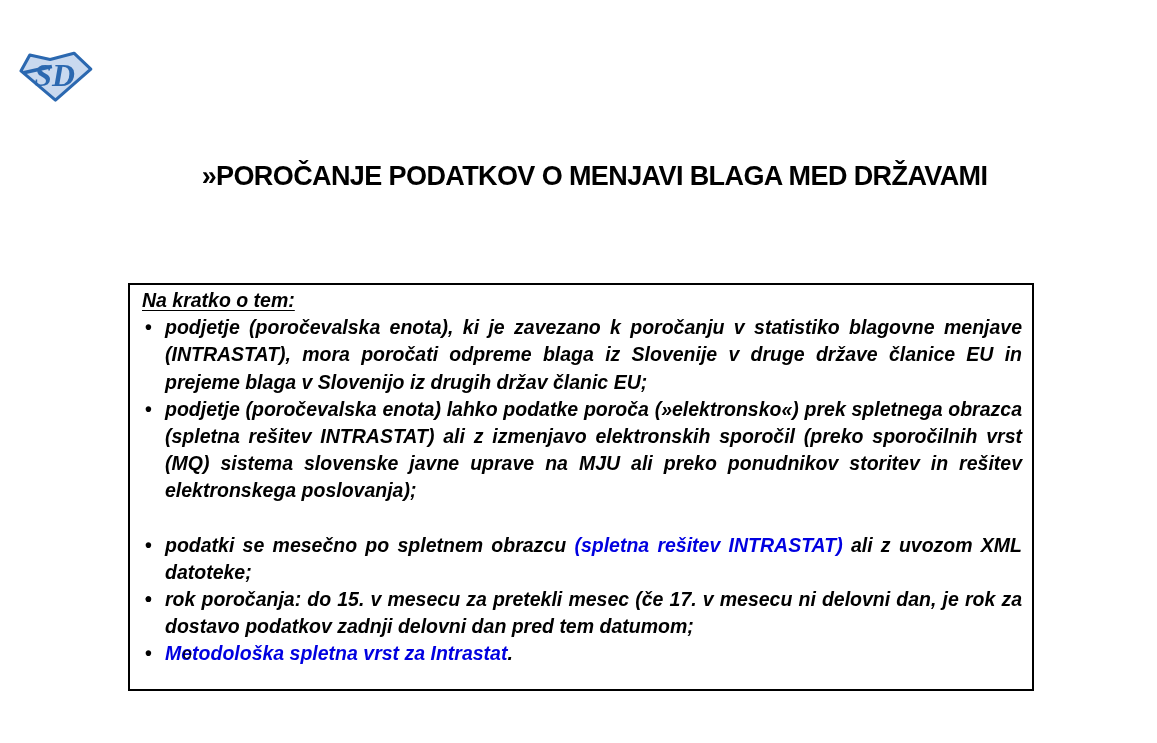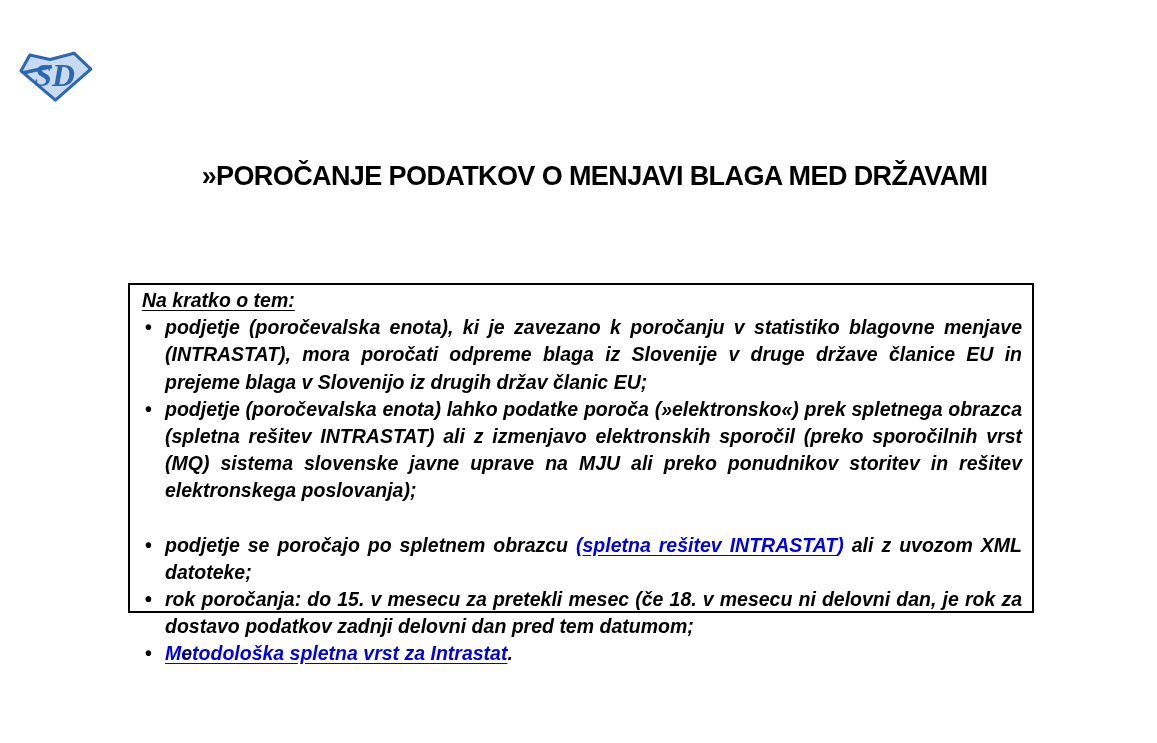--- a/index.html
+++ b/index.html
@@ -30,21 +30,21 @@
     line-height: 35px;
     letter-spacing: -0.6px;
     color: #000000;
     padding-left: 32px;
   }
 
   
   .info-box {
     position: absolute;
     left: 128px; top: 283px;
-    width: 906px; height: 330px;
+    width: 906px; height: 408px;
     border: 2px solid #000000;
     padding: 2px 10px 0 12px;
     font-weight: bold;
     font-style: italic;
     font-size: 19.5px;
     line-height: 27.2px;
   }
   .box-heading {
     text-decoration: underline;
     text-underline-offset: 3px;
@@ -67,21 +67,20 @@
     left: 40px; top: 1px;
     font-family: "Liberation Mono", monospace;
     font-style: normal;
     font-weight: normal;
     font-size: 17px;
   }
   a.doc-link, .link-paren {
     color: #0000E0;
   }
   a.doc-link {
-    text-decoration: underline;
     text-underline-offset: 3px;
     cursor: pointer;
   }
   .link-paren { text-decoration: none; }
 </style>
 </head>
 <body>
 
 <svg class="logo" viewBox="0 0 95 65" aria-hidden="true">
   <path d="M 9,29 L 19,11 L 42,16 L 69,9 L 88,27 L 48,62 Z" fill="#C9D9EF" stroke="#2B68B0" stroke-width="3.5" stroke-linejoin="round"></path>
@@ -97,24 +96,24 @@
   <div class="box-heading">Na kratko o tem:</div>
 
   <ul class="bullet-list">
 
     <li><span class="bullet-marker">•</span><span>podjetje (poročevalska enota), ki je zavezano k poročanju v statistiko blagovne menjave (INTRASTAT), mora poročati odpreme blaga iz Slovenije v druge države članice EU in prejeme blaga v Slovenijo iz drugih držav članic EU;</span></li>
 
     <li><span class="bullet-marker">•</span><span>podjetje (poročevalska enota) lahko podatke poroča (»elektronsko«) prek spletnega obrazca (spletna rešitev INTRASTAT) ali z izmenjavo elektronskih sporočil (preko sporočilnih vrst (MQ) sistema slovenske javne uprave na MJU ali preko ponudnikov storitev in rešitev elektronskega poslovanja);</span></li>
 
     <li class="spacer-line"></li>
 
-    <li><span class="bullet-marker">•</span><span>podjetje se poročajo po spletnem obrazcu </span><span class="link-paren">(</span><a class="doc-link">spletna rešitev INTRASTAT</a><span class="link-paren">)</span><span> ali z uvozom XML datoteke;</span></li>
+    <li><span class="bullet-marker">•</span><span>podatki se mesečno po spletnem obrazcu </span><span class="link-paren">(</span><a class="doc-link">spletna rešitev INTRASTAT</a><span class="link-paren">)</span><span> ali z uvozom XML datoteke;</span></li>
 
     <li><span class="bullet-marker">•</span></li>
 
-    <li><span class="bullet-marker">•</span><span>rok poročanja: do 15. v mesecu za pretekli mesec (če 18. v mesecu ni delovni dan, je rok za dostavo podatkov zadnji delovni dan pred tem datumom;</span></li>
+    <li><span class="bullet-marker">•</span><span>rok poročanja: do 15. v mesecu za pretekli mesec (če 17. v mesecu ni delovni dan, je rok za dostavo podatkov zadnji delovni dan pred tem datumom;</span></li>
 
     <li><span class="bullet-marker">•</span></li>
 
     <li class="sub-item"><span class="sub-bullet-marker">o</span><a class="doc-link">Metodološka spletna vrst za Intrastat</a><span>.</span></li>
 
   </ul>
 </div>
 
 </body></html>

